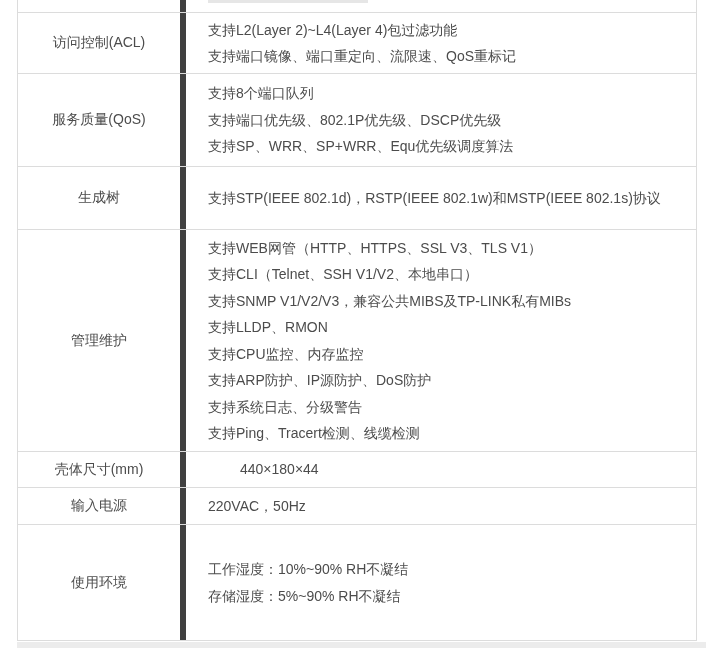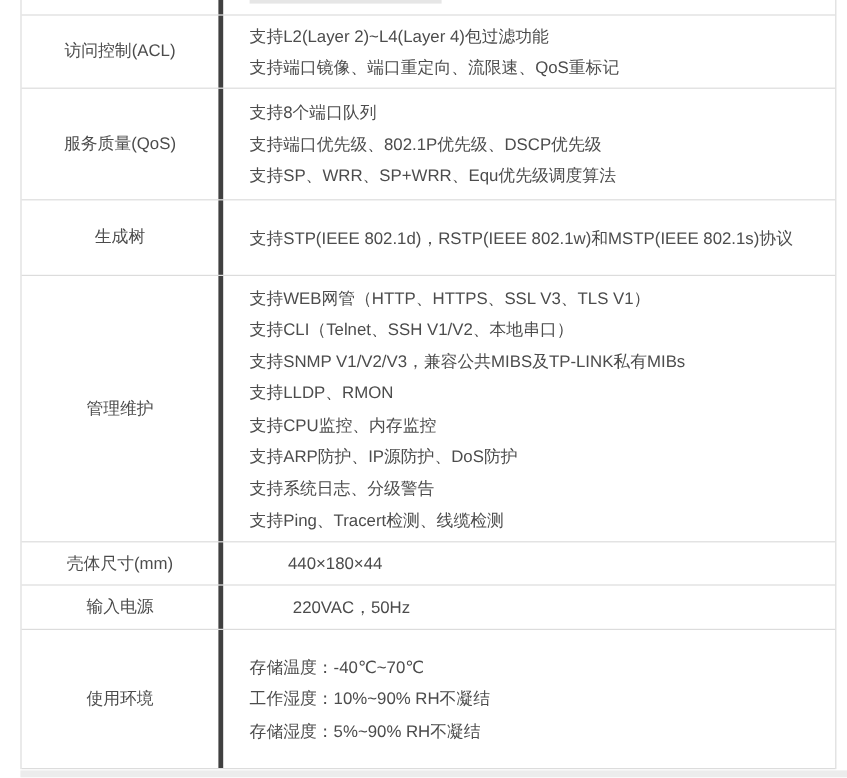--- a/index.html
+++ b/index.html
@@ -14,36 +14,36 @@
     position:absolute;left:17px;top:0;width:680px;
     border-left:1px solid #dcdcdc;border-right:1px solid #dcdcdc;
     box-sizing:border-box;background:#ffffff;
   }
   .row{
     display:flex;box-sizing:border-box;
     border-bottom:1px solid #dcdcdc;
   }
   .label-cell{
     width:168px;flex:0 0 168px;box-sizing:border-box;
-    border-right:4px solid #404040;
+    border-right:6px solid #404040;
     display:flex;align-items:center;justify-content:center;
     text-align:center;padding:0 8px;
   }
   .value-cell{
     flex:1;display:flex;flex-direction:column;justify-content:center;
     padding-left:22px;padding-right:10px;box-sizing:border-box;
   }
   .line{line-height:26.5px;white-space:nowrap;}
   .r-partial{height:13px;}
   .r0{height:61px;}
   .r1{height:93px;}
   .r2{height:63px;}
   .r3{height:222px;}
   .r4{height:36px;gap:32px;}
-  .r5{height:37px;gap:36px;}
+  .r5{height:37px;}
   .r6{height:116px;}
   .smudge{
     width:160px;height:3px;background:#d2d2d2;opacity:.55;
     align-self:flex-start;margin-top:-9px;
   }
   .bottom-strip{
     position:absolute;left:17px;top:642px;width:689px;height:6px;
     background:#ececec;
   }
 </style>
@@ -107,21 +107,20 @@
   <div class="row r5">
     <div class="label-cell">输入电源</div>
     <div class="value-cell">
       <div class="line">220VAC，50Hz</div>
     </div>
   </div>
 
   <div class="row r6">
     <div class="label-cell">使用环境</div>
     <div class="value-cell">
-      <div class="line">存储温度：-40℃~70℃</div>
       <div class="line">工作湿度：10%~90% RH不凝结</div>
       <div class="line">存储湿度：5%~90% RH不凝结</div>
     </div>
   </div>
 
 </div>
 
 <div class="bottom-strip"></div>
 
 </body></html>

